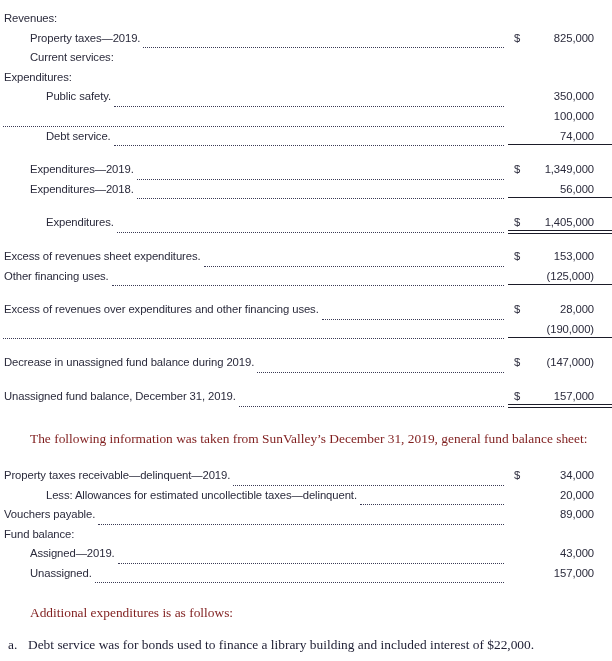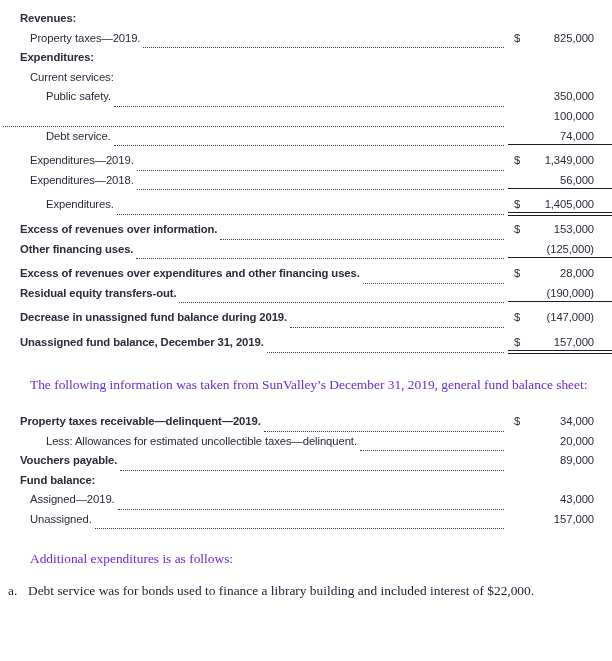--- a/index.html
+++ b/index.html
@@ -30,27 +30,27 @@
     padding: 0;
   }
   .row {
     display: flex;
     align-items: baseline;
     height: 19.6px;
     font-size: 11.3px;
     letter-spacing: -0.1px;
     white-space: nowrap;
   }
-  .row.gap-before { margin-top: 5px; }
+  .row.gap-before { margin-top: 14px; }
 
   .label {
     flex: 0 0 auto;
     padding-left: 8px;
   }
-  .lvl0 { padding-left: 20px; font-weight: bold; }
+  .lvl0 { padding-left: 4px; }
   .lvl1 { padding-left: 30px; }
   .lvl2 { padding-left: 46px; }
   .lvl3 { padding-left: 46px; }
 
   .leader {
     flex: 1 1 auto;
     overflow: hidden;
     margin: 0 4px 0 3px;
     position: relative;
     height: 1px;
@@ -101,21 +101,21 @@
     right: 0;
     bottom: -6px;
     border-bottom: 1.3px solid #1b1b28;
   }
 
   
   .prose {
     font-family: "Liberation Serif", serif;
     font-size: 13.4px;
     line-height: 17.4px;
-    color: #6d28d9;
+    color: #7f1d1d;
     text-align: justify;
     text-justify: inter-word;
     margin: 0;
     padding: 0 18px 0 8px;
   }
   .prose.indent { text-indent: 22px; }
 
   .listitem {
     font-family: "Liberation Serif", serif;
     font-size: 13.4px;
@@ -157,35 +157,35 @@
       </div>
       <div class="row">
         <span class="label lvl1">Property taxes—2019.</span>
         <span class="leader"></span>
         <span class="amount">
           <span class="cur">$</span>
           <span class="val">825,000</span>
         </span>
       </div>
       <div class="row noleader">
+        <span class="label lvl1">Current services:</span>
+        <span class="leader"></span>
+        <span class="amount">
+          <span class="cur"></span>
+          <span class="val"></span>
+        </span>
+      </div>
+      <div class="row noleader">
         <span class="label lvl0">Expenditures:</span>
         <span class="leader"></span>
         <span class="amount">
           <span class="cur"></span>
           <span class="val"></span>
         </span>
       </div>
-      <div class="row noleader">
-        <span class="label lvl1">Current services:</span>
-        <span class="leader"></span>
-        <span class="amount">
-          <span class="cur"></span>
-          <span class="val"></span>
-        </span>
-      </div>
       <div class="row">
         <span class="label lvl2">Public safety.</span>
         <span class="leader"></span>
         <span class="amount">
           <span class="cur"></span>
           <span class="val">350,000</span>
         </span>
       </div>
       <div class="row">
         <span class="leader"></span>
@@ -220,21 +220,21 @@
       </div>
       <div class="row gap-before">
         <span class="label lvl2">Expenditures.</span>
         <span class="leader"></span>
         <span class="amount rule-double">
           <span class="cur">$</span>
           <span class="val">1,405,000</span>
         </span>
       </div>
       <div class="row gap-before">
-        <span class="label lvl0">Excess of revenues over information.</span>
+        <span class="label lvl0">Excess of revenues sheet expenditures.</span>
         <span class="leader"></span>
         <span class="amount">
           <span class="cur">$</span>
           <span class="val">153,000</span>
         </span>
       </div>
       <div class="row">
         <span class="label lvl0">Other financing uses.</span>
         <span class="leader"></span>
         <span class="amount rule-single">
@@ -244,21 +244,20 @@
       </div>
       <div class="row gap-before">
         <span class="label lvl0">Excess of revenues over expenditures and other financing uses.</span>
         <span class="leader"></span>
         <span class="amount">
           <span class="cur">$</span>
           <span class="val">28,000</span>
         </span>
       </div>
       <div class="row">
-        <span class="label lvl0">Residual equity transfers-out.</span>
         <span class="leader"></span>
         <span class="amount rule-single">
           <span class="cur"></span>
           <span class="val">(190,000)</span>
         </span>
       </div>
       <div class="row gap-before">
         <span class="label lvl0">Decrease in unassigned fund balance during 2019.</span>
         <span class="leader"></span>
         <span class="amount">

